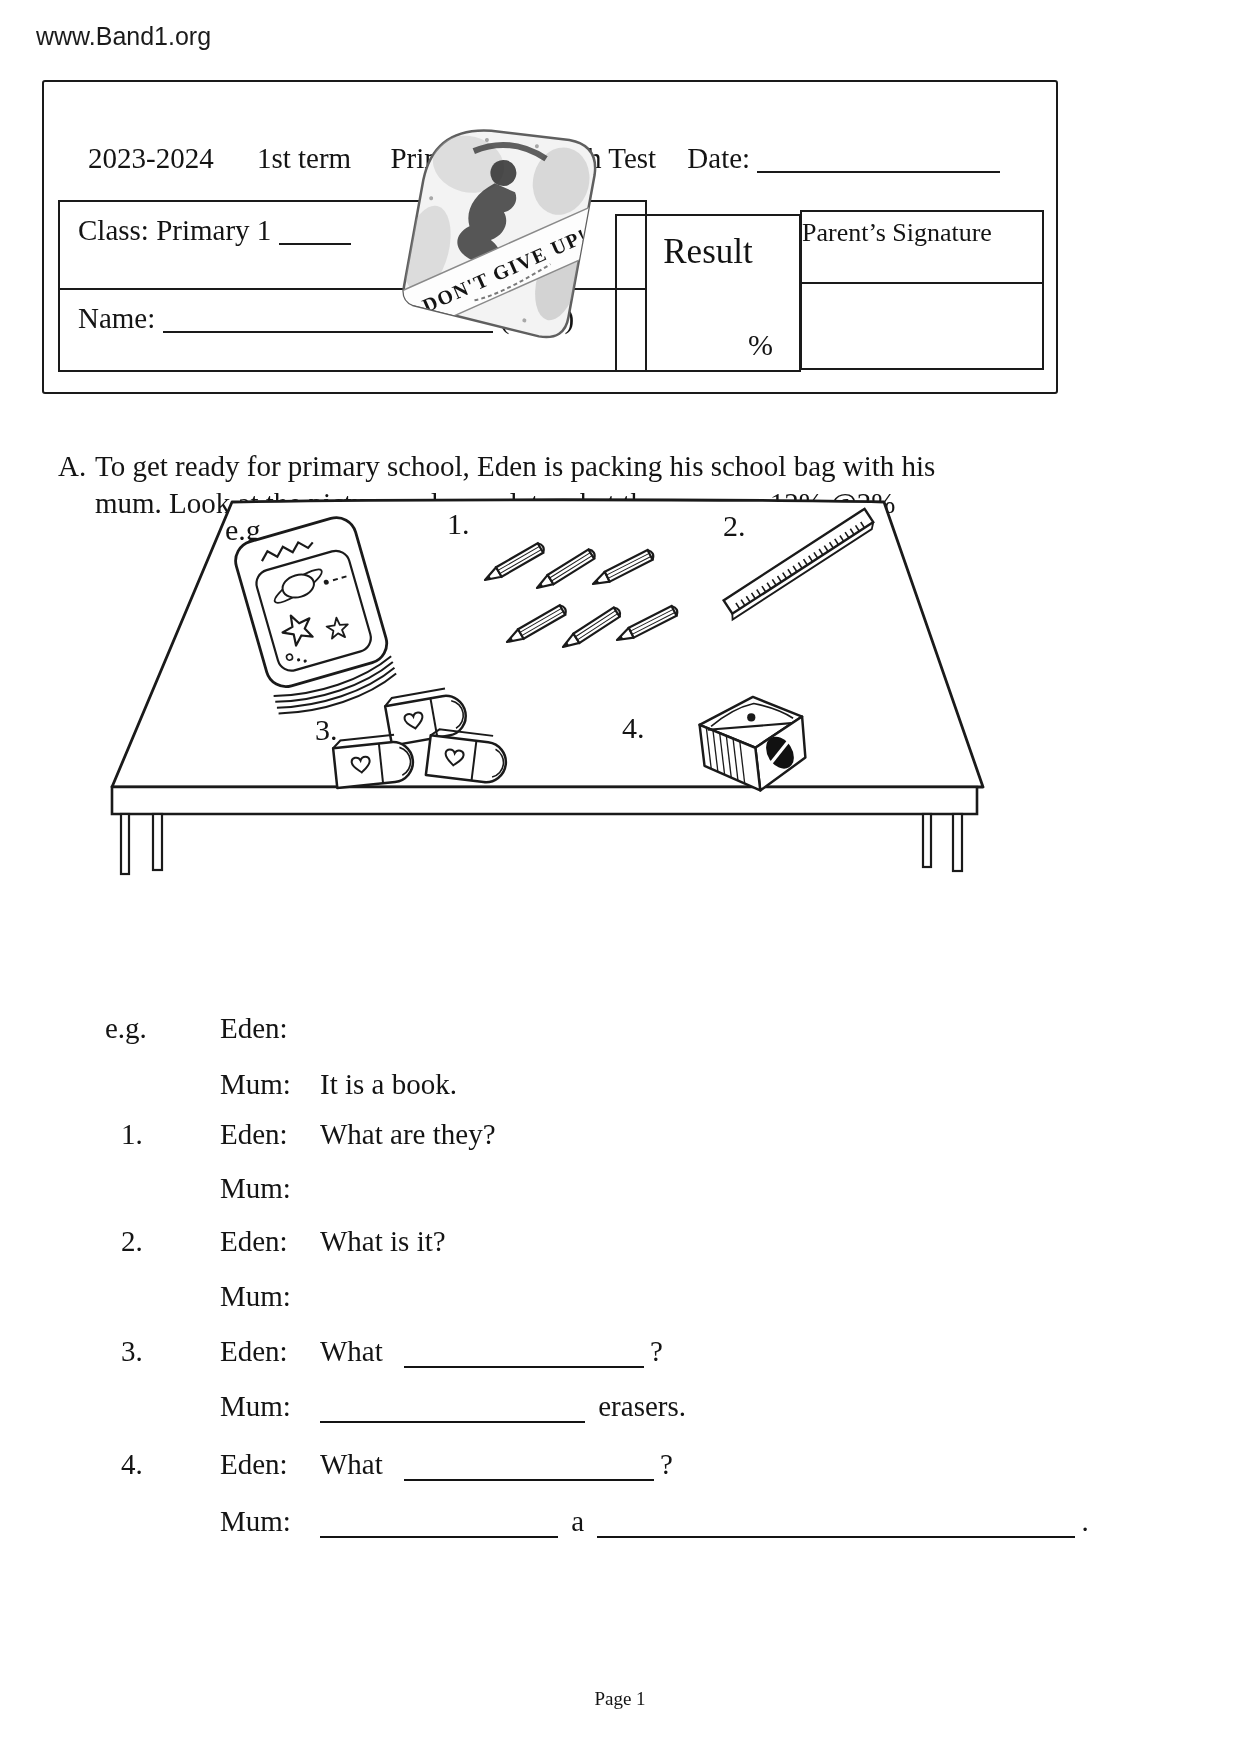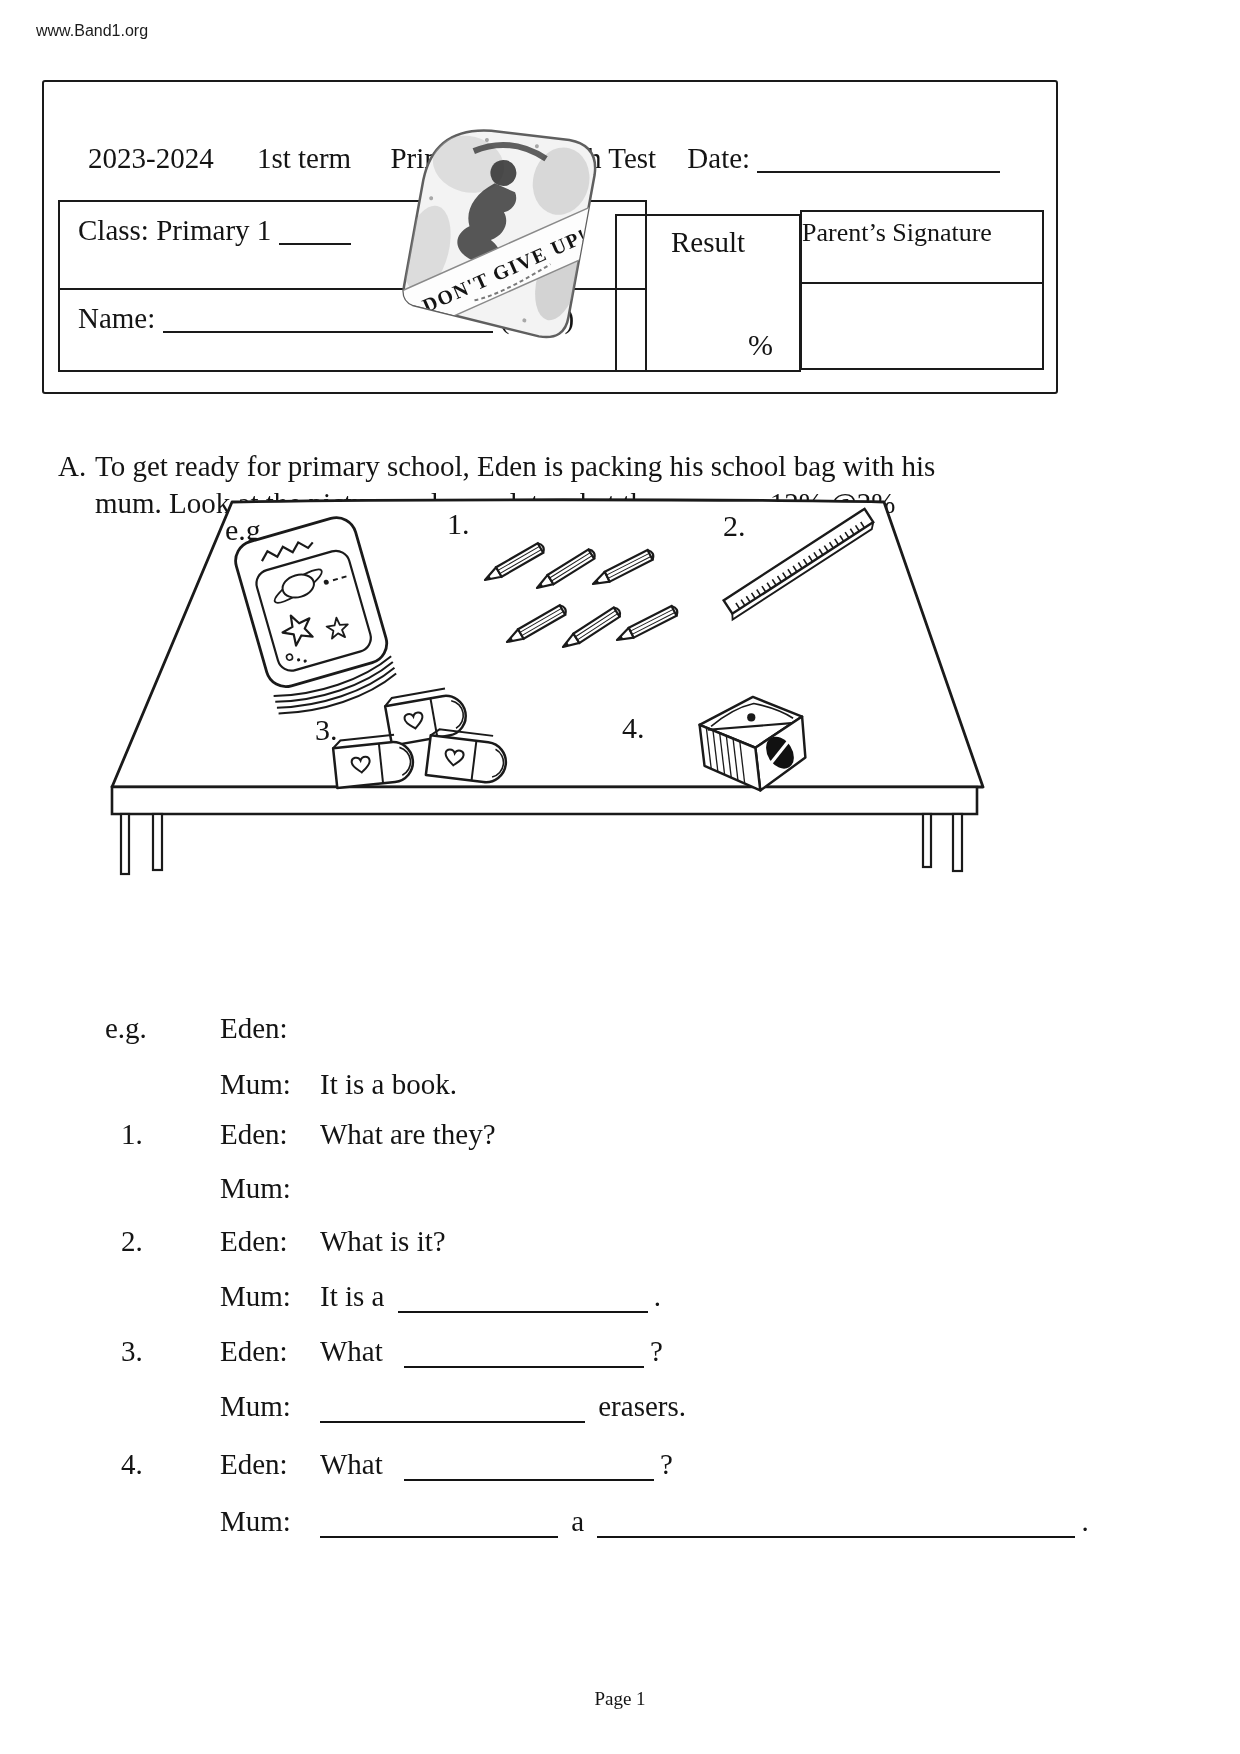--- a/index.html
+++ b/index.html
@@ -1,19 +1,19 @@
 <!DOCTYPE html>
 <html><head>
 <meta charset="utf-8">
 <style>
   html,body{margin:0;padding:0;background:#9a9a9a;}
   .page{position:relative;width:1240px;height:1754px;background:#ffffff;
         font-family:"Liberation Serif",serif;color:#141414;overflow:hidden;}
   .watermark{position:absolute;left:36px;top:22px;font-family:"Liberation Sans",sans-serif;
-        font-size:16px;color:#1b1b1b;}
+        font-size:25px;color:#1b1b1b;}
   
   .header-box{position:absolute;left:42px;top:80px;width:1012px;height:310px;
         border:2.5px solid #1a1a1a;border-radius:3px;}
   .school-name{position:absolute;top:8px;left:0;width:100%;text-align:center;
         font-weight:bold;font-size:29px;}
   .exam-row{position:absolute;left:44px;top:60px;font-size:29px;white-space:nowrap;}
   .exam-row .yr{margin-right:36px;}
   .exam-row .tm{margin-right:32px;}
   .exam-row .ti{margin-right:24px;}
   .blankline{display:inline-block;border-bottom:2.5px solid #1a1a1a;height:26px;vertical-align:-5px;}
@@ -21,21 +21,21 @@
   .class-name-box{position:absolute;left:14px;top:118px;width:546px;height:168px;
         border:2.5px solid #1a1a1a;padding-left:39px;}
   .class-row{position:absolute;left:18px;top:12px;font-size:29px;white-space:nowrap;}
   .class-blank{width:72px;}
   .cn-divider{position:absolute;left:-2px;right:-2px;top:86px;border-top:2.5px solid #1a1a1a;}
   .name-row{position:absolute;left:18px;top:100px;font-size:29px;white-space:nowrap;}
   .name-blank{width:330px;}
   .paren-gap{display:inline-block;width:55px;}
   .result-box{position:absolute;left:571px;top:132px;width:182px;height:154px;
         border:2.5px solid #1a1a1a;}
-  .result-label{text-align:center;font-size:29px;margin-top:10px;}
+  .result-label{text-align:center;font-size:35px;margin-top:16px;}
   .percent{position:absolute;right:26px;bottom:8px;font-size:30px;}
   .signature-box{position:absolute;left:756px;top:128px;width:240px;height:156px;
         border:2.5px solid #1a1a1a;}
   .signature-label{text-align:left;font-size:26px;margin-top:6px;}
   .sig-divider{position:absolute;left:-2px;right:-2px;top:70px;border-top:2.5px solid #1a1a1a;}
   .stamp{position:absolute;left:396px;top:116px;width:210px;height:228px;z-index:5;}
   
   .section-a{position:absolute;left:58px;top:448px;width:1020px;font-size:29px;line-height:37px;}
   .sa-label{display:inline-block;width:37px;}
   .sa-line2{padding-left:37px;}
@@ -256,24 +256,20 @@
     </div>
 
     <div class="dl" style="top:230px">
       <span class="num ind">2.</span>
       <span class="spk">Eden:</span>
       <span class="txt"><span>What is it?</span></span>
     </div>
     <div class="dl" style="top:285px">
       <span class="num"></span>
       <span class="spk">Mum:</span>
-      <span class="txt">
-        <span>It is a</span>
-        <span class="blank" style="width:250px"></span><span>.</span>
-      </span>
     </div>
 
     <div class="dl" style="top:340px">
       <span class="num ind">3.</span>
       <span class="spk">Eden:</span>
       <span class="txt">
         <span>What</span>
         <span class="blank" style="width:240px;margin-left:14px"></span><span>?</span>
       </span>
     </div>

